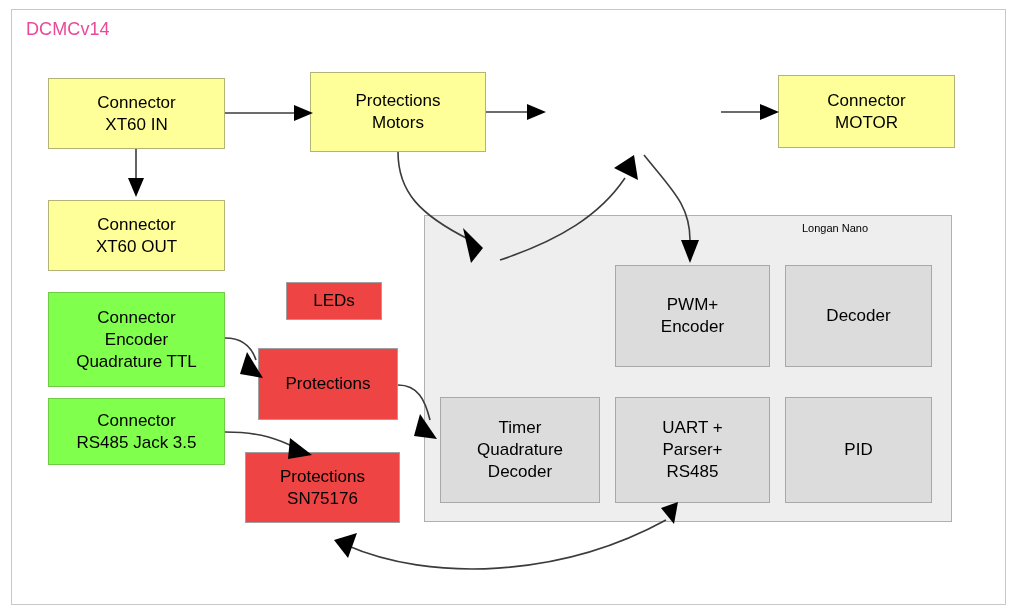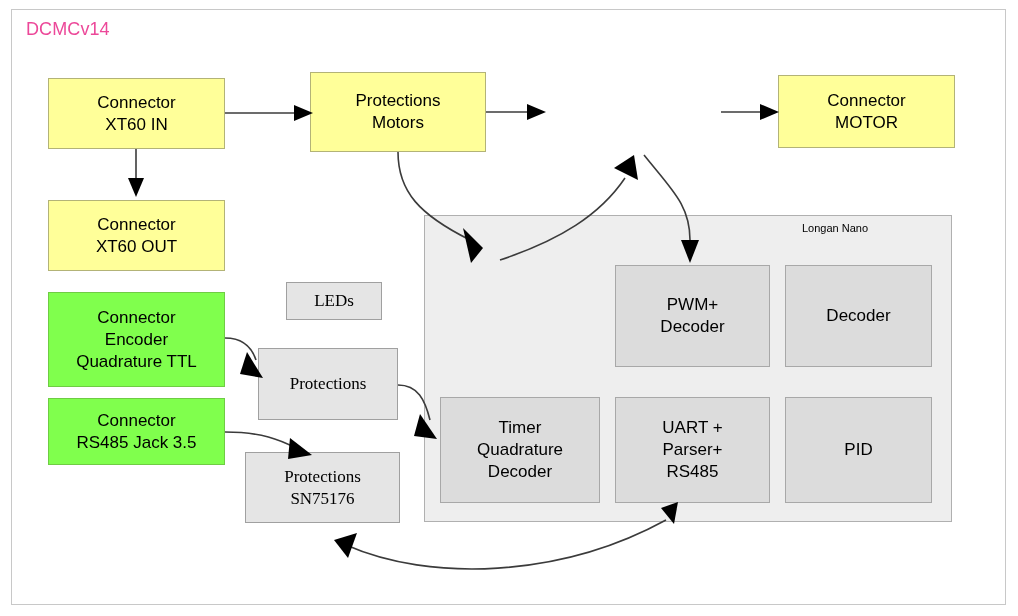--- a/index.html
+++ b/index.html
@@ -50,23 +50,22 @@
   }
   .node.yellow {
     background: #ffff99;
     border-color: #b3b377;
   }
   .node.green {
     background: #80ff4d;
     border-color: #6fcc44;
   }
   .node.grey {
-    background: #e5e5e5;
+    background: #ef4444;
     border-color: #a0a0a0;
-    font-family: Liberation Serif, serif;
   }
   .node.innergrey {
     background: #dcdcdc;
     border-color: #a8a8a8;
   }
   .group-box {
     position: absolute;
     box-sizing: border-box;
     background: #eeeeee;
     border: 1px solid #b0b0b0;
@@ -100,21 +99,21 @@
 <div id="canvas">
 
   <div class="frame"></div>
 
   <div class="title">DCMCv14</div>
 
   <div class="group-box" style="left:424px; top:215px; width:528px; height:307px;"></div>
   <div class="group-label" style="left:802px; top:222px;">Longan Nano</div>
 
   <div class="node innergrey" style="left:615px; top:265px; width:155px; height:102px;">PWM+
-Decoder</div>
+Encoder</div>
   <div class="node innergrey" style="left:785px; top:265px; width:147px; height:102px;">Decoder</div>
   <div class="node innergrey" style="left:440px; top:397px; width:160px; height:106px;">Timer
 Quadrature
 Decoder</div>
   <div class="node innergrey" style="left:615px; top:397px; width:155px; height:106px;">UART +
 Parser+
 RS485</div>
   <div class="node innergrey" style="left:785px; top:397px; width:147px; height:106px;">PID</div>
 
   <div class="node yellow" style="left:48px; top:78px; width:177px; height:71px;">Connector

